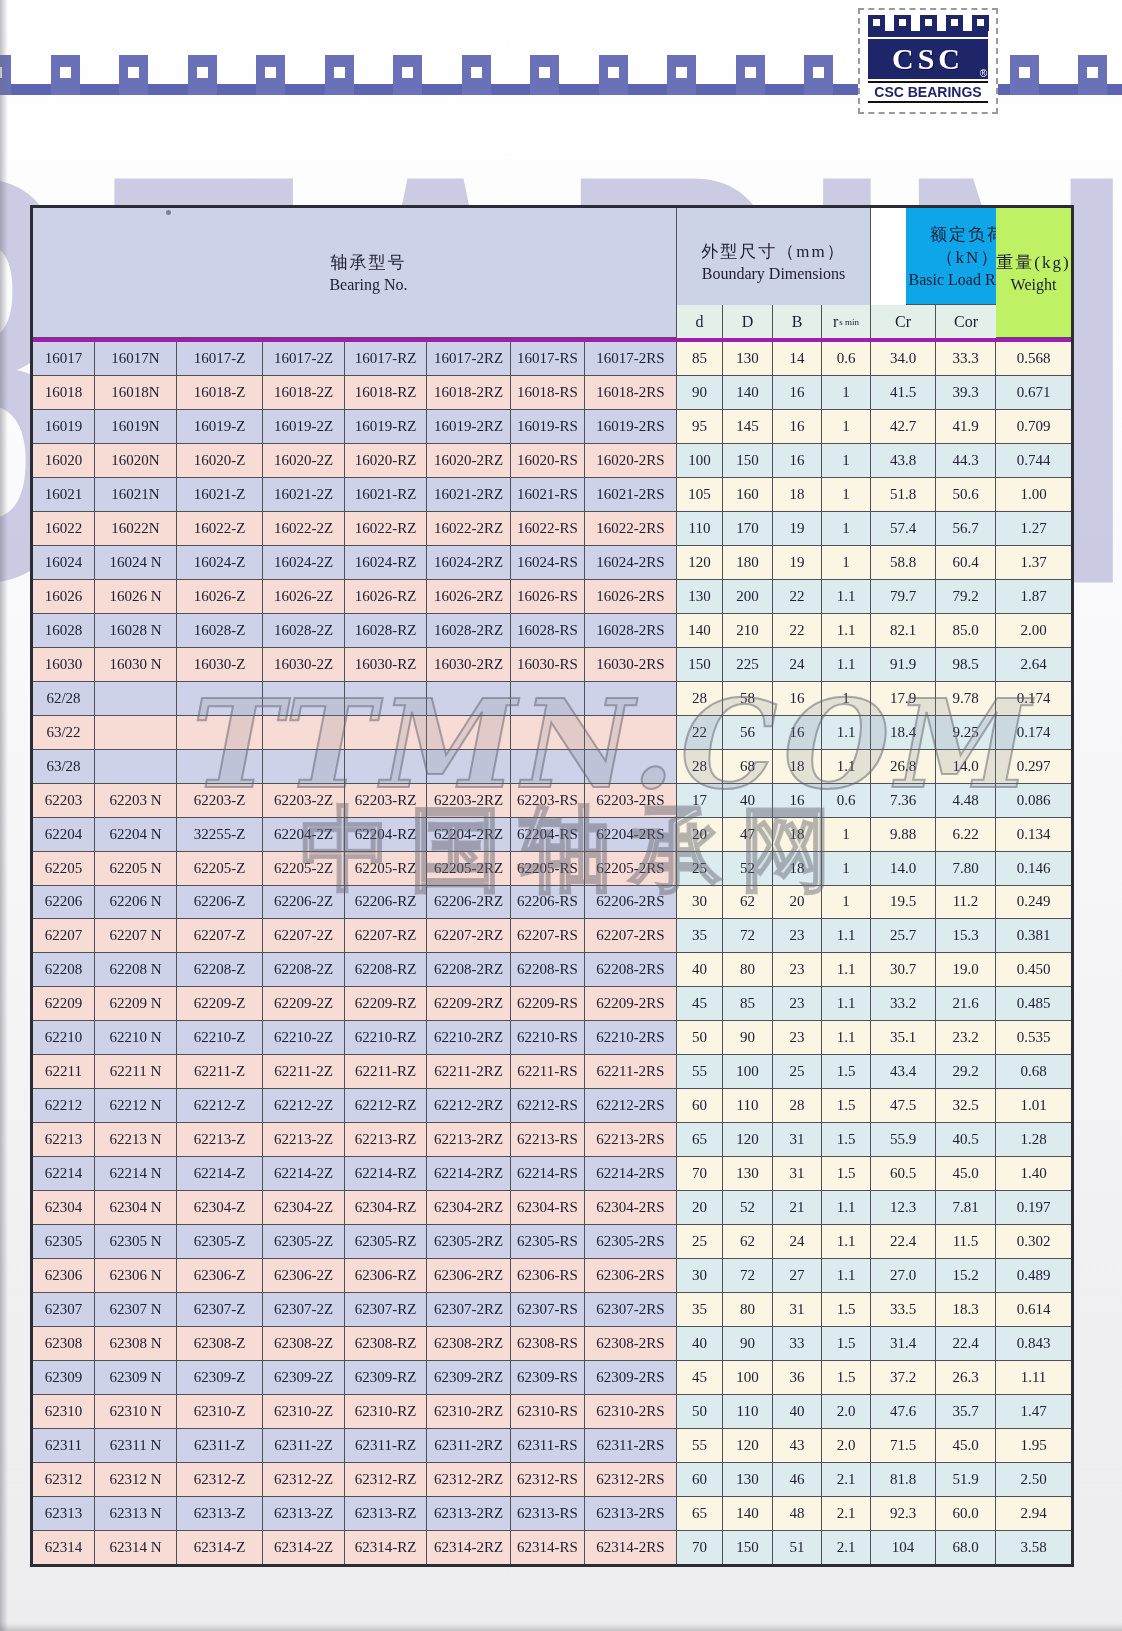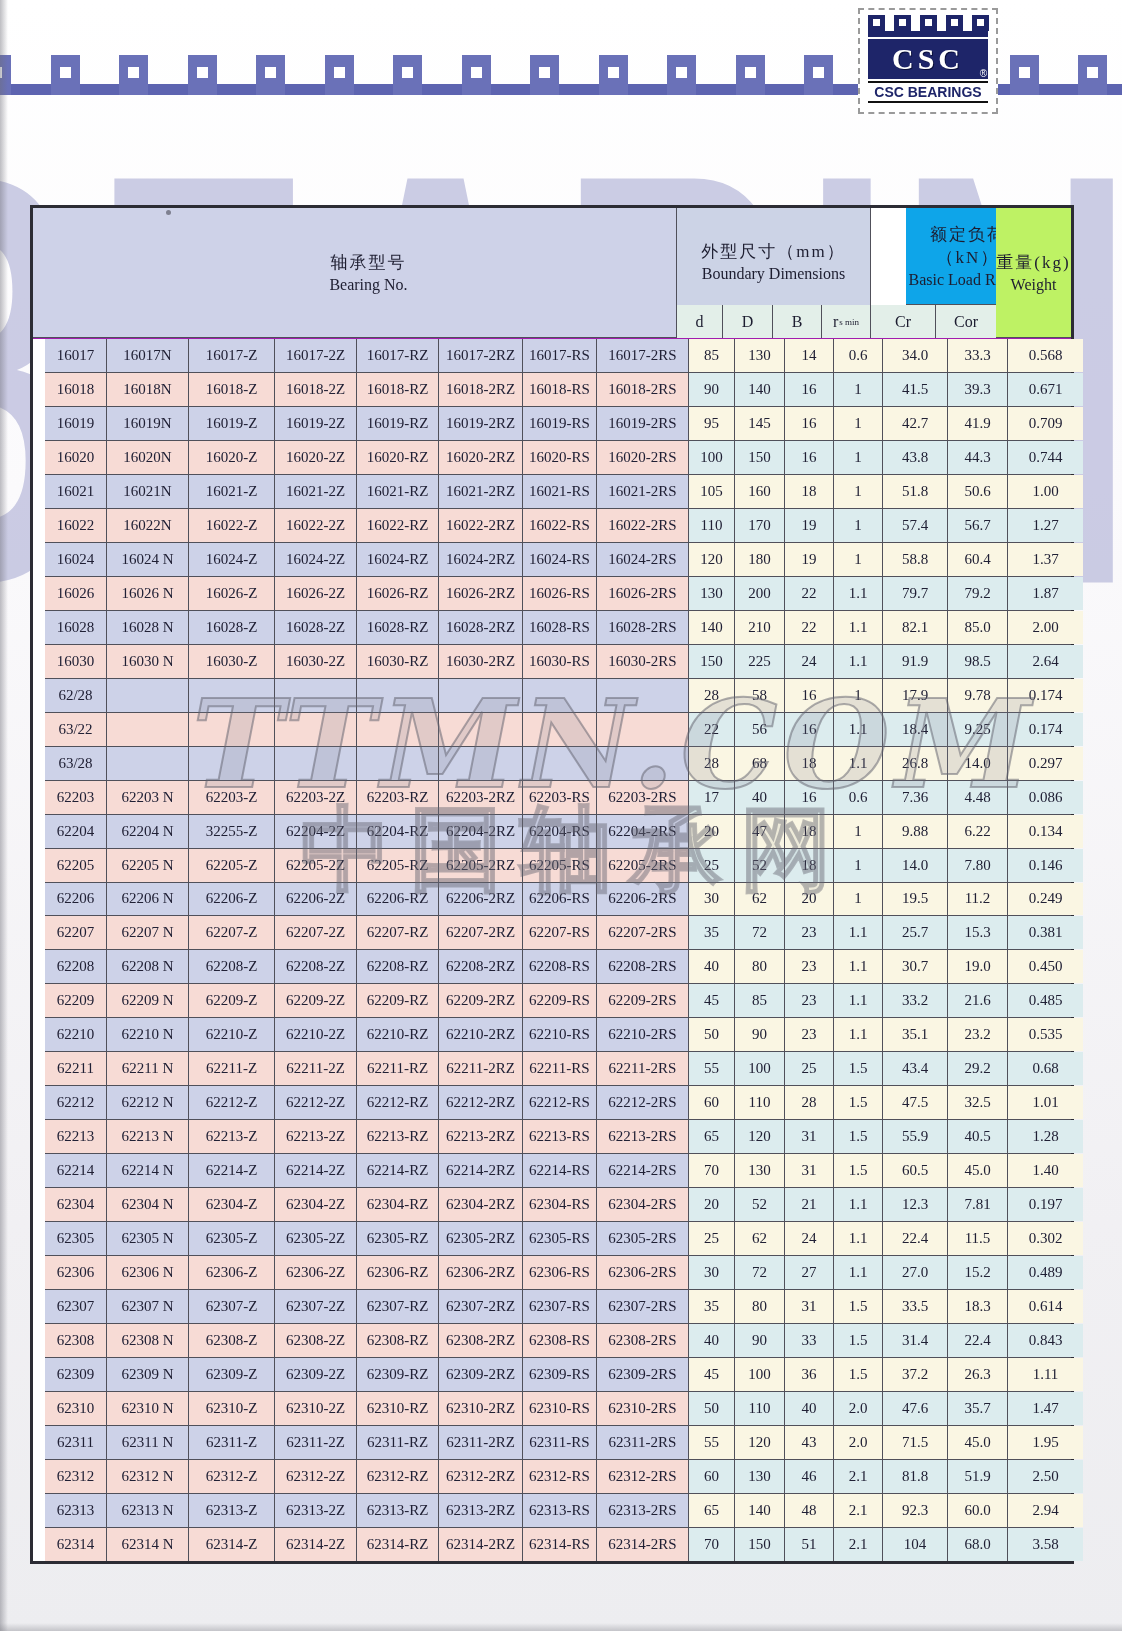--- a/index.html
+++ b/index.html
@@ -64,21 +64,21 @@
     border-right:1px solid #50505a;background:#e3efe9;
     display:flex;align-items:center;justify-content:center;font-size:16px;}
   .subcell sub{font-size:9px;margin-left:1px;}
   .s-d{left:644px;width:46px;}
   .s-D{left:690px;width:50px;}
   .s-B{left:740px;width:49px;}
   .s-r{left:789px;width:49px;}
   .s-Cr{left:838px;width:65px;}
   .s-Cor{left:903px;width:60px;border-right:none;}
 
-  .tbody{border-top:1px solid #a21caf;height:1222px;display:flex;flex-direction:column;padding-left:12px;}
+  .tbody{border-top:4px solid #a21caf;height:1222px;display:flex;flex-direction:column;}
   .row{flex:1;display:grid;
     grid-template-columns:62px 82px 86px 82px 82px 84px 74px 92px 46px 50px 49px 49px 65px 60px 75px;
     border-bottom:1px solid #50505a;}
   .row:last-child{border-bottom:none;}
   .cell{box-sizing:border-box;border-right:1px solid #50505a;
     display:flex;align-items:center;justify-content:center;
     font-size:15px;white-space:nowrap;overflow:hidden;color:#202035;}
   .cell:last-child{border-right:none;}
   .row-a .bcell{background:#cdd2e8;}
   .row-a .ncell{background:#faf6e3;}

